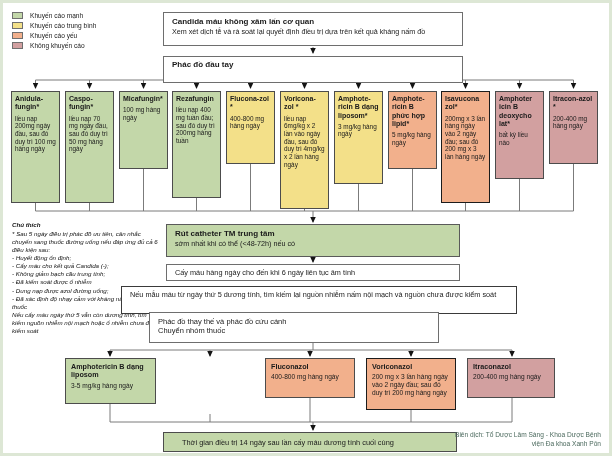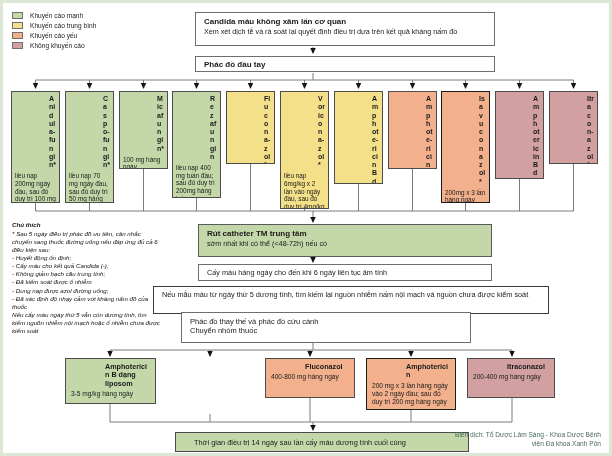--- a/index.html
+++ b/index.html
@@ -12,36 +12,36 @@
   svg.wires { position:absolute; left:0; top:0; width:612px; height:456px; }
   svg.wires line { stroke:#7b7b7b; stroke-width:1; }
 
   
   .legend { position:absolute; left:9px; top:9px; }
   .legend-row { display:flex; align-items:center; margin-bottom:3px; }
   .swatch { width:11px; height:7px; border:1px solid #6f6f6f; margin-right:7px; }
   .legend-label { font-size:6.6px; color:#222; }
 
   
-  .wbox { position:absolute; background:#fff; border:1.5px solid #6e6e6e; padding:4px 8px;margin-left:32px; }
+  .wbox { position:absolute; background:#fff; border:1.5px solid #6e6e6e; padding:4px 8px; }
   .wbox .b-title { font-weight:bold; font-size:8px; line-height:1.3; }
   .wbox .b-sub { font-size:7.2px; line-height:1.3; }
 
   .hdr   { left:160px; top:9px;  width:300px; height:34px; }
-  .first { left:160px; top:53px; width:300px; height:16px; padding:2.5px 8px; }
+  .first { left:160px; top:53px; width:300px; height:27px; padding:2.5px 8px; }
   .cath  { left:163px; top:221px; width:294px; height:33px; border:1.2px solid #5a5a5a; }
   .cult  { left:163px; top:261px; width:294px; height:17px; padding:3px 8px; border:1px solid #6e6e6e; }
   .day5  { left:118px; top:283px; width:396px; height:28px; padding:2.8px 8px; border:1px solid #3a3a3a; }
   .alt   { left:146px; top:309px; width:290px; height:31px; border:1.2px solid #6e6e6e; padding:3.5px 8px; }
   .alt .b-sub { font-size:7.5px; }
   .cult .b-sub, .day5 .b-sub { font-size:7.3px; white-space:nowrap; }
 
   
   .drug { position:absolute; border:1px solid #4c4c4c; padding:3px 3px; overflow:hidden; }
-  .drug .drug-title { font-weight:bold; font-size:7px; line-height:1.18; overflow-wrap:anywhere;margin-left:34px; }
+  .drug .drug-title { font-weight:bold; font-size:7px; line-height:1.18; overflow-wrap:anywhere; }
   .drug .drug-dose  { font-size:6.4px; line-height:1.2; margin-top:3px; overflow-wrap:anywhere; }
   .bold-border { border:1.6px solid #1c1c1c; }
 
   .t0{left:8px;  top:88px; width:49px; height:112px;}
   .t1{left:62px; top:88px; width:49px; height:112px;}
   .t2{left:116px;top:88px; width:49px; height:78px;}
   .t3{left:169px;top:88px; width:49px; height:107px;}
   .t4{left:223px;top:88px; width:49px; height:73px;}
   .t5{left:277px;top:88px; width:49px; height:118px;}
   .t6{left:331px;top:88px; width:49px; height:93px;}
@@ -58,21 +58,21 @@
   .b2{left:262px;top:355px; width:90px; height:40px;}
   .b3{left:363px;top:355px; width:90px; height:52px;}
   .b4{left:464px;top:355px; width:88px; height:40px;}
 
   
   .notes { position:absolute; left:9px; top:218px; width:148px; font-style:italic; font-size:6.2px; line-height:1.3; color:#111; }
   .notes .notes-title { font-weight:bold; margin-bottom:1px; }
   .notes p { margin:0; }
 
   
-  .duration { position:absolute; left:172px; top:429px; width:294px; height:20px;
+  .duration { position:absolute; left:160px; top:429px; width:294px; height:20px;
               border:1px solid #4c4c4c; font-size:7.4px; display:flex; align-items:center; padding-left:18px; }
   .credit { position:absolute; right:8px; top:428px; width:152px; text-align:right;
             font-size:6.6px; line-height:1.35; color:#4c6a5e; }
 </style>
 </head>
 <body>
 
 <div class="figure">
 
   <svg class="wires">
@@ -235,21 +235,21 @@
 
   <div class="drug bd b0" style="background-color: rgb(195, 215, 169);">
     <div class="drug-title">Amphotericin B dạng liposom</div>
     <div class="drug-dose">3-5 mg/kg hàng ngày</div>
   </div>
   <div class="drug bd b2" style="background-color: rgb(242, 176, 140);">
     <div class="drug-title">Fluconazol</div>
     <div class="drug-dose">400-800 mg hàng ngày</div>
   </div>
   <div class="drug bd b3 bold-border" style="background-color: rgb(242, 176, 140);">
-    <div class="drug-title">Amphotericin</div>
+    <div class="drug-title">Voriconazol</div>
     <div class="drug-dose">200 mg x 3 lần hàng ngày vào 2 ngày đầu; sau đó duy trì 200 mg hàng ngày</div>
   </div>
   <div class="drug bd b4" style="background-color: rgb(210, 160, 160);">
     <div class="drug-title">Itraconazol</div>
     <div class="drug-dose">200-400 mg hàng ngày</div>
   </div>
 
   <div class="duration" style="background-color: rgb(195, 215, 169);">
     <span>Thời gian điều trị 14 ngày sau lần cấy máu dương tính cuối cùng</span>
   </div>

